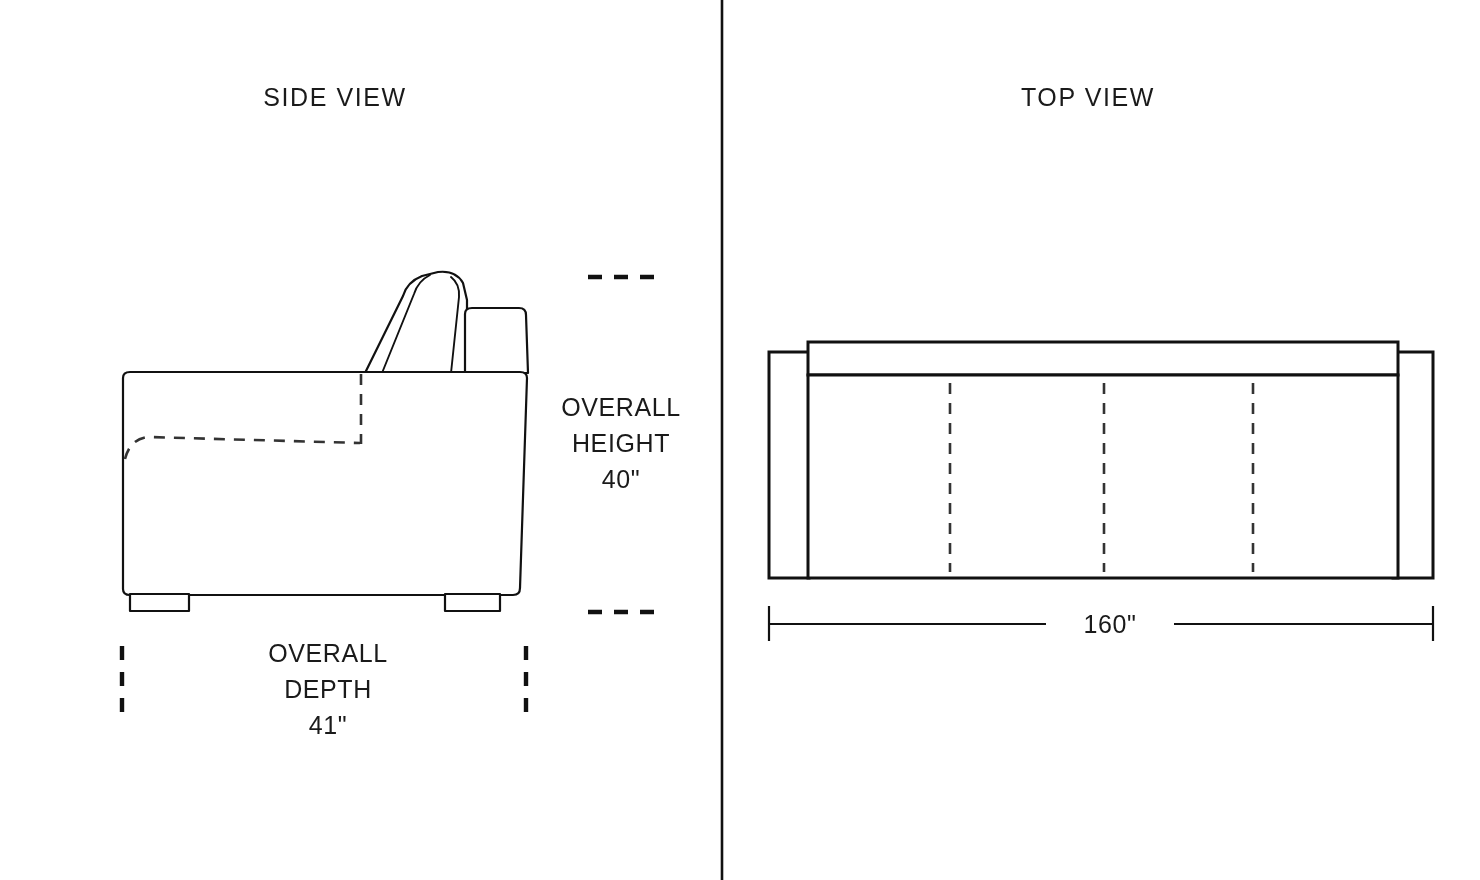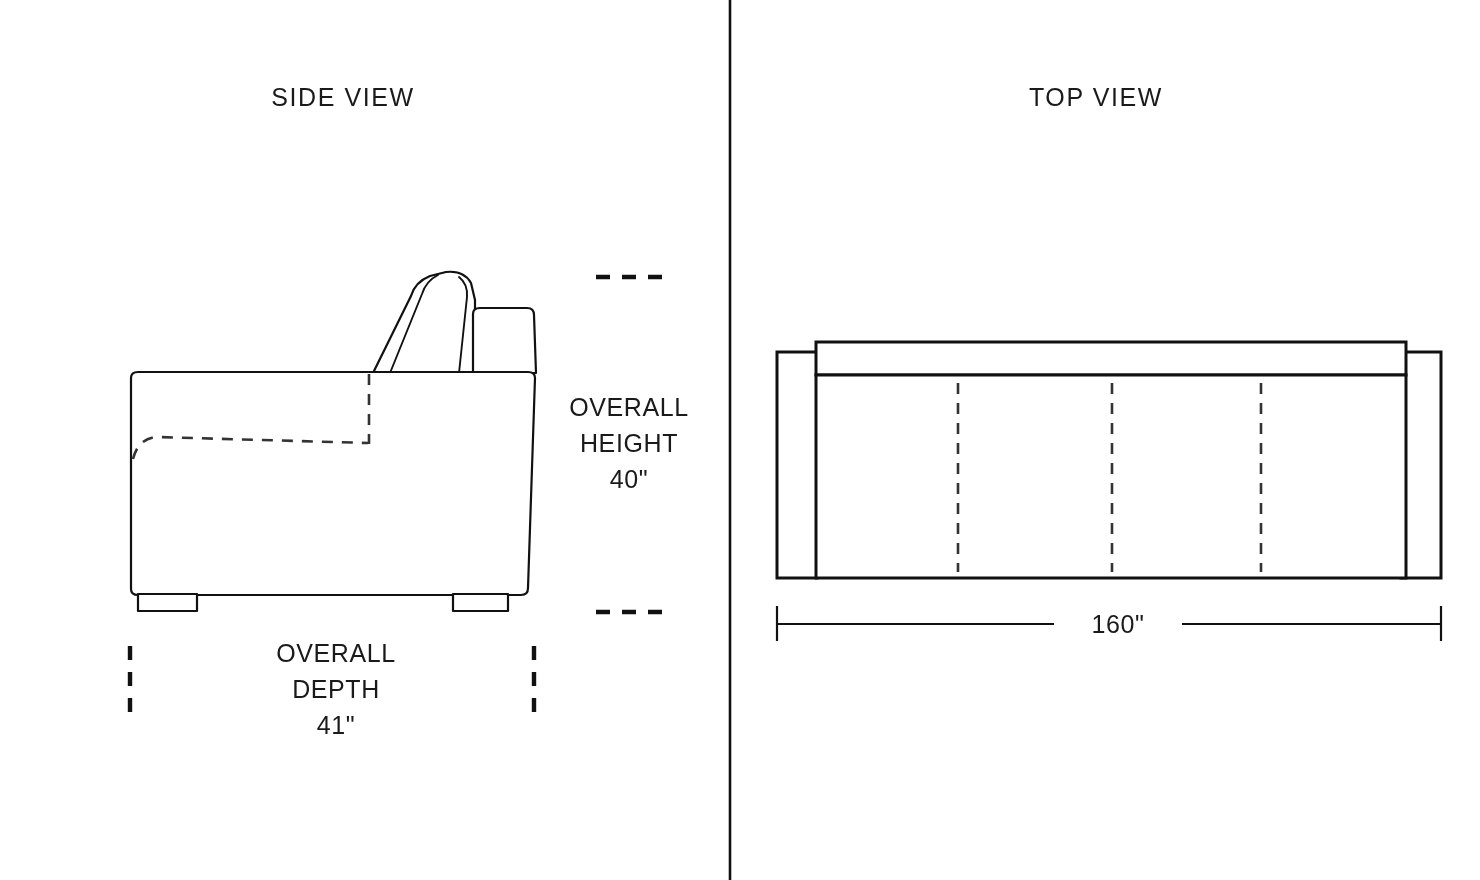--- a/index.html
+++ b/index.html
@@ -10,21 +10,21 @@
   body {
     width: 1480px;
     height: 880px;
     font-family: "Liberation Sans", sans-serif;
     color: #1a1a1a;
     overflow: hidden;
     position: relative;
   }
   #diagram-root {
     position: absolute;
-    left: 16px;
+    left: 8px;
     top: 0;
     width: 1392px;
     height: 880px;
   }
   svg.canvas {
     display: block;
     width: 1480px;
     height: 880px;
   }
   .view-title {

